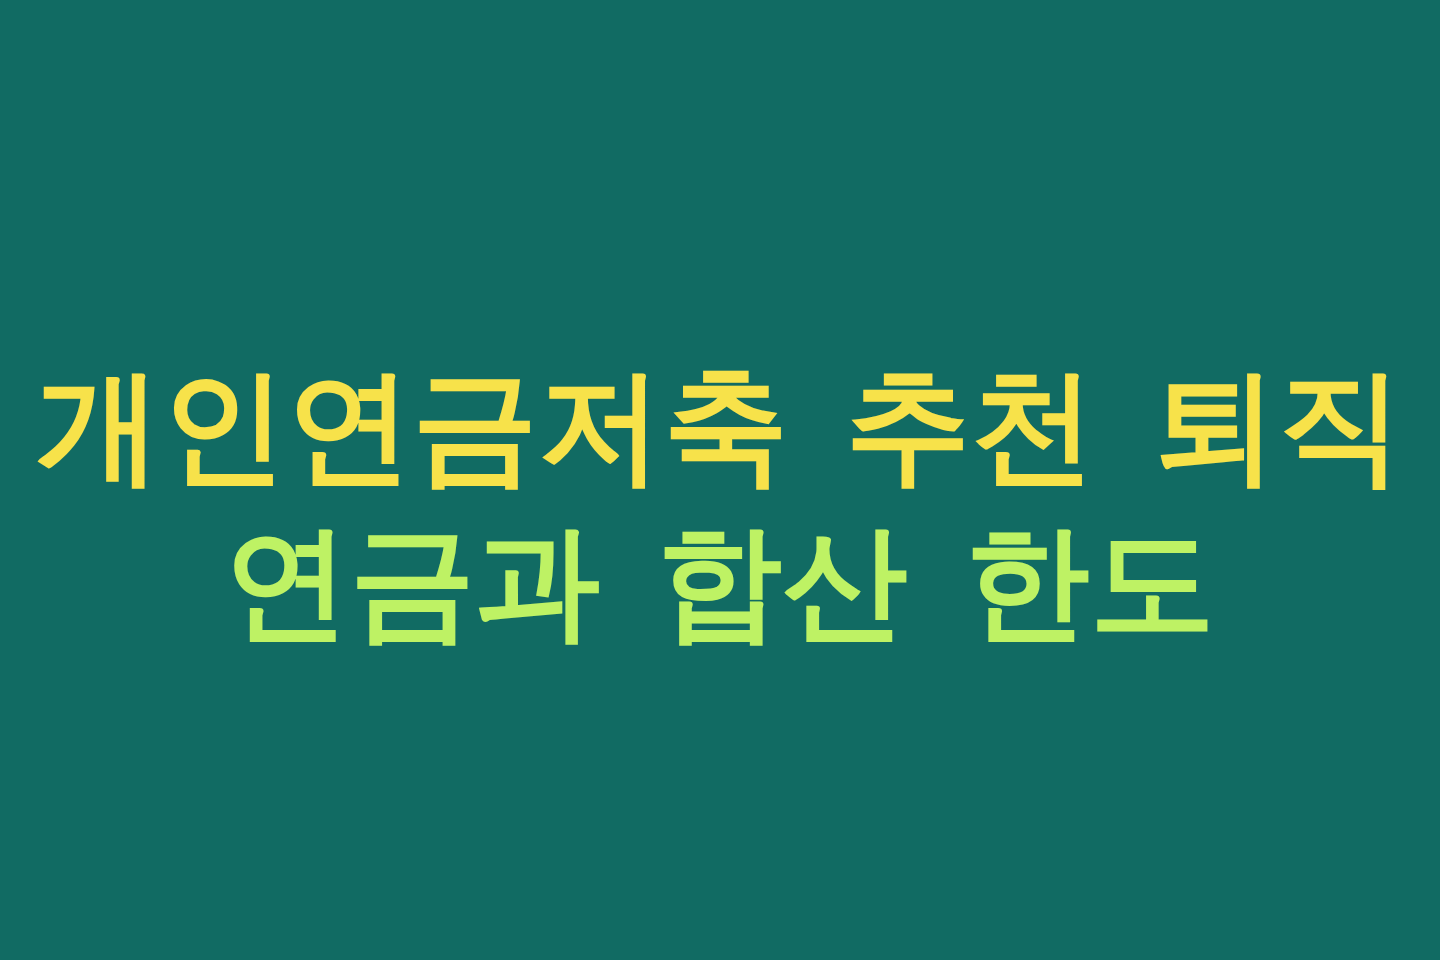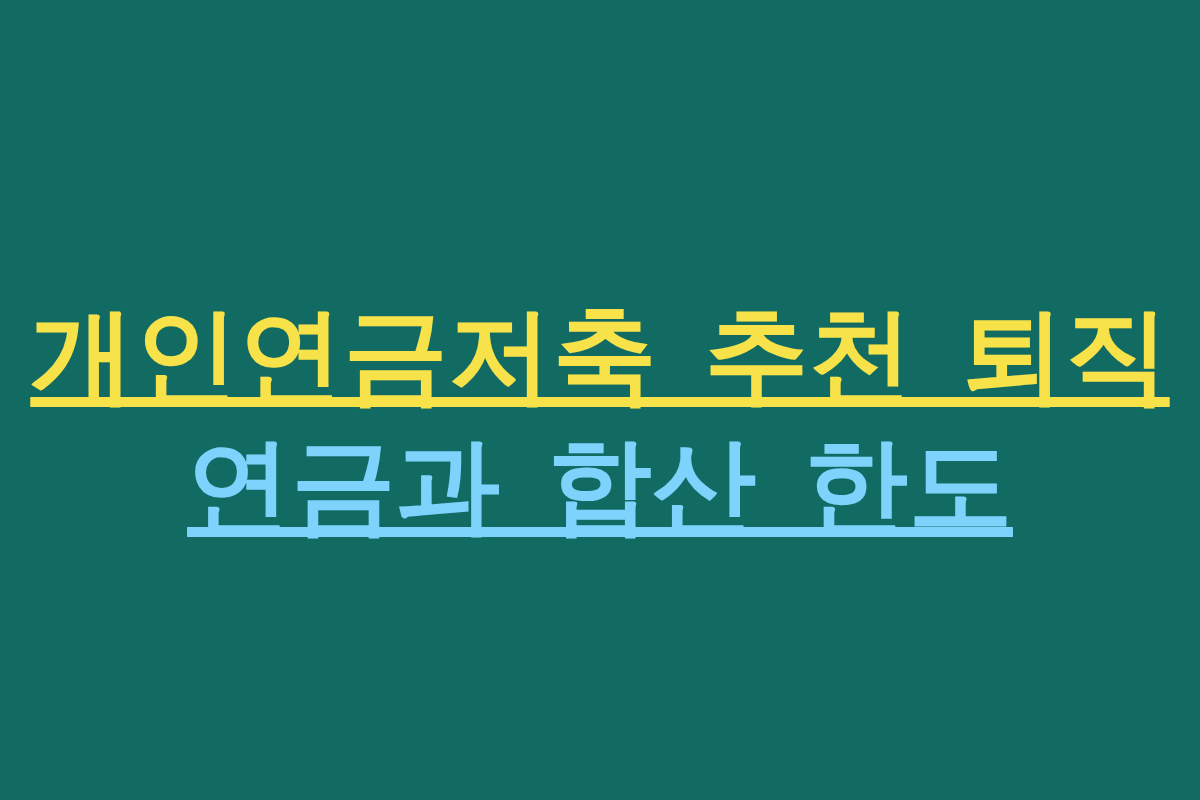--- a/index.html
+++ b/index.html
@@ -36,38 +36,37 @@
   .title-line {
     display: block;
     color: #F7E24A;
     font-family: "DejaVu Sans", "Liberation Sans", sans-serif;
     font-weight: 700;
     font-size: 104px;
     line-height: 130px;
     letter-spacing: 0.005em;
     word-spacing: 0.10em;
     white-space: nowrap;
-    text-decoration: underline;
     -webkit-font-smoothing: antialiased;
   }
 
   .title-line--1 {
     font-size: 104px;
   }
 
   .title-line--2 {
     font-size: 104px;
   }
 </style>
 </head>
 <body>
 
 <div class="canvas" style="background: rgb(17, 107, 99);">
 
   <div class="title-block" style="text-align: center;">
 
     <span class="title-line title-line--1" style="color: rgb(247, 226, 74);">개인연금저축 추천 퇴직</span>
 
-    <span class="title-line title-line--2" style="color: #7dd3fc;">연금과 합산 한도</span>
+    <span class="title-line title-line--2" style="color: #bef264;">연금과 합산 한도</span>
 
   </div>
 
 </div>
 
 </body></html>

